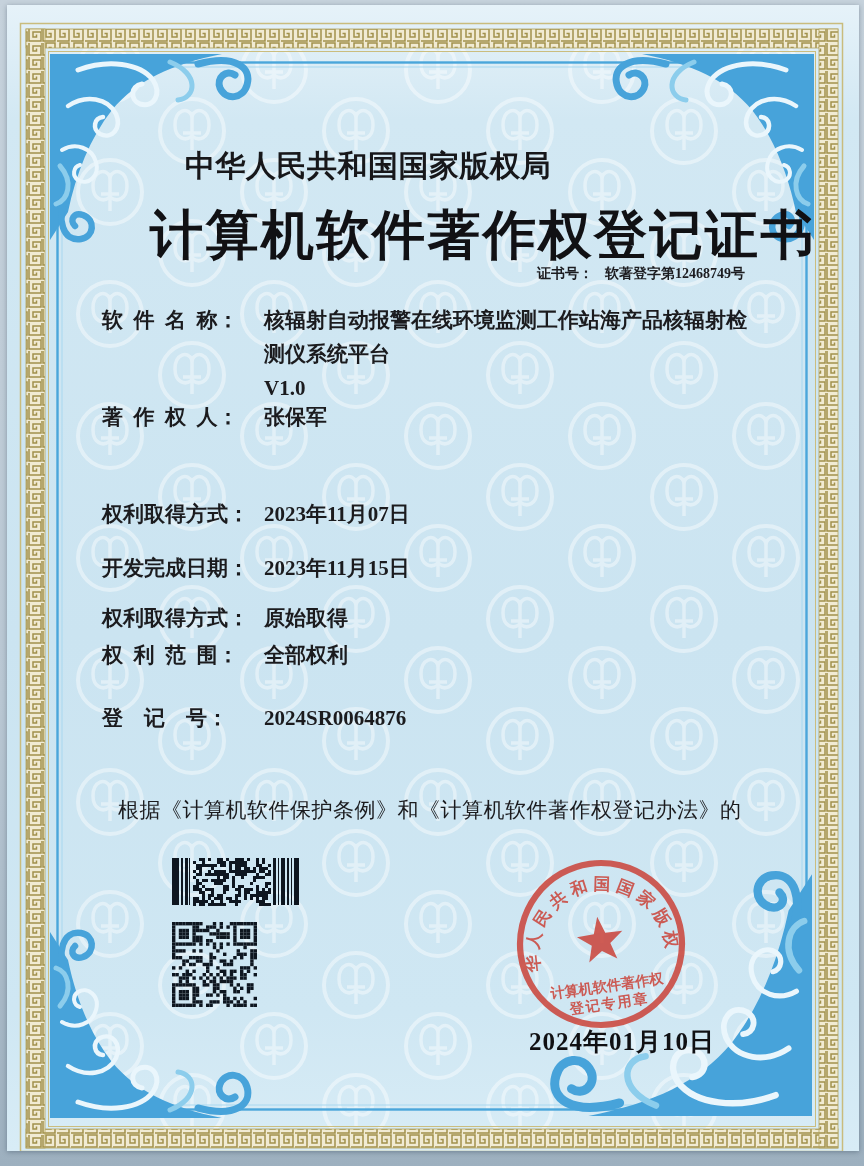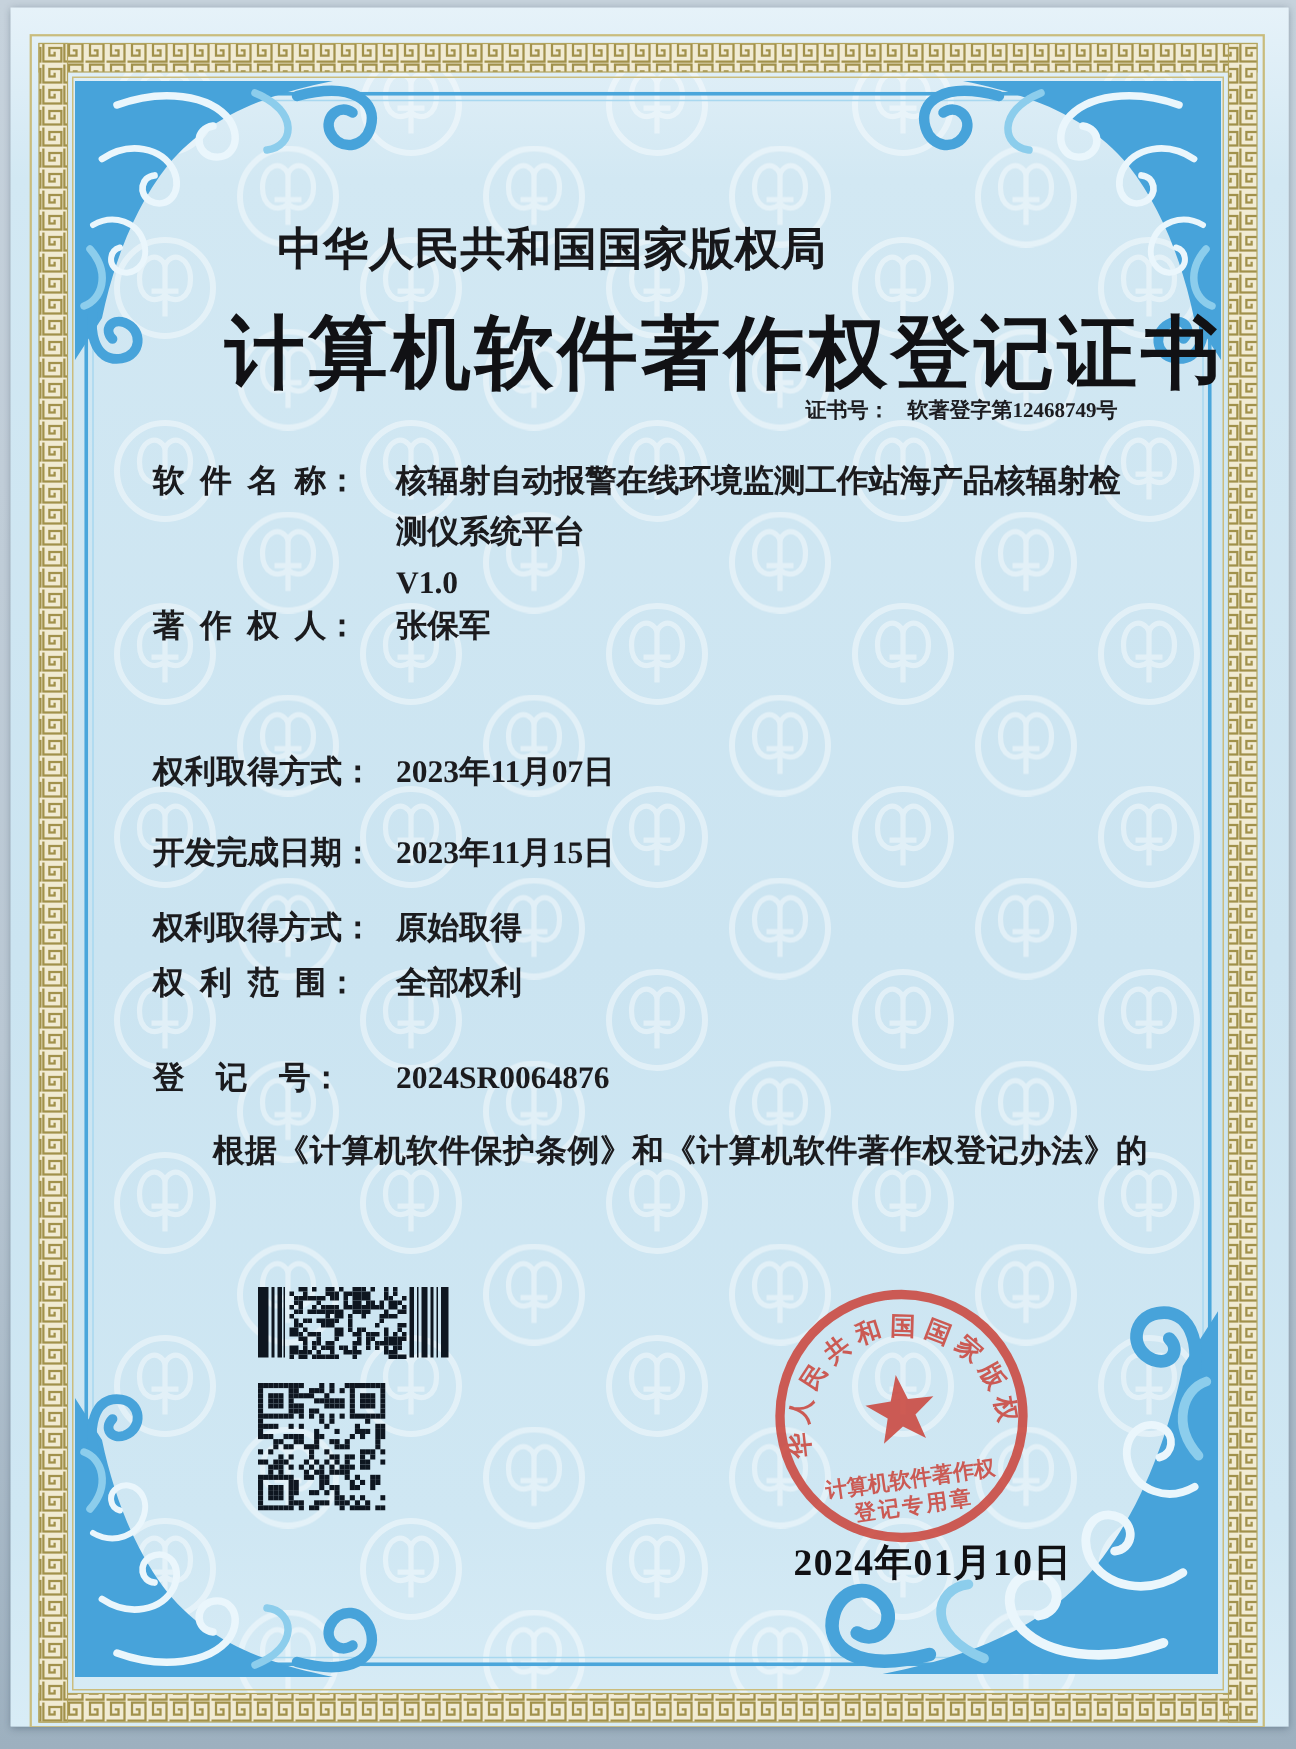--- a/index.html
+++ b/index.html
@@ -29,22 +29,22 @@
   }
   .certno{left:537px;top:265px;font-size:14px;font-weight:700;color:#1c1c20;white-space:nowrap;}
   .certno .gap{display:inline-block;width:12px;}
 
   .frow{left:102px;width:680px;font-size:21px;font-weight:700;color:#1b1b1e;line-height:34px;}
   .frow .lbl{display:inline-block;width:162px;white-space:pre;vertical-align:top;}
   .frow .val{display:inline-block;white-space:pre;vertical-align:top;}
   .frow .val.wrap{white-space:normal;width:496px;}
   .ver-line{white-space:pre;}
 
-  .statement{left:114px;width:690px;font-size:21px;font-weight:700;color:#1b1b1e;
-    letter-spacing:.5px;white-space:nowrap;}
+  .statement{left:90px;width:690px;font-size:21px;font-weight:400;color:#1b1b1e;
+    letter-spacing:.5px;white-space:nowrap;margin-top:43px;}
   .statement.first{text-indent:28px;}
 
   .issue-date{left:529px;top:1025px;font-size:25px;font-weight:700;color:#101013;
     letter-spacing:1px;white-space:nowrap;}
 
   .seal-wrap{left:512px;top:855px;width:178px;height:178px;transform:rotate(-8deg);}
 </style>
 </head>
 <body>
 

